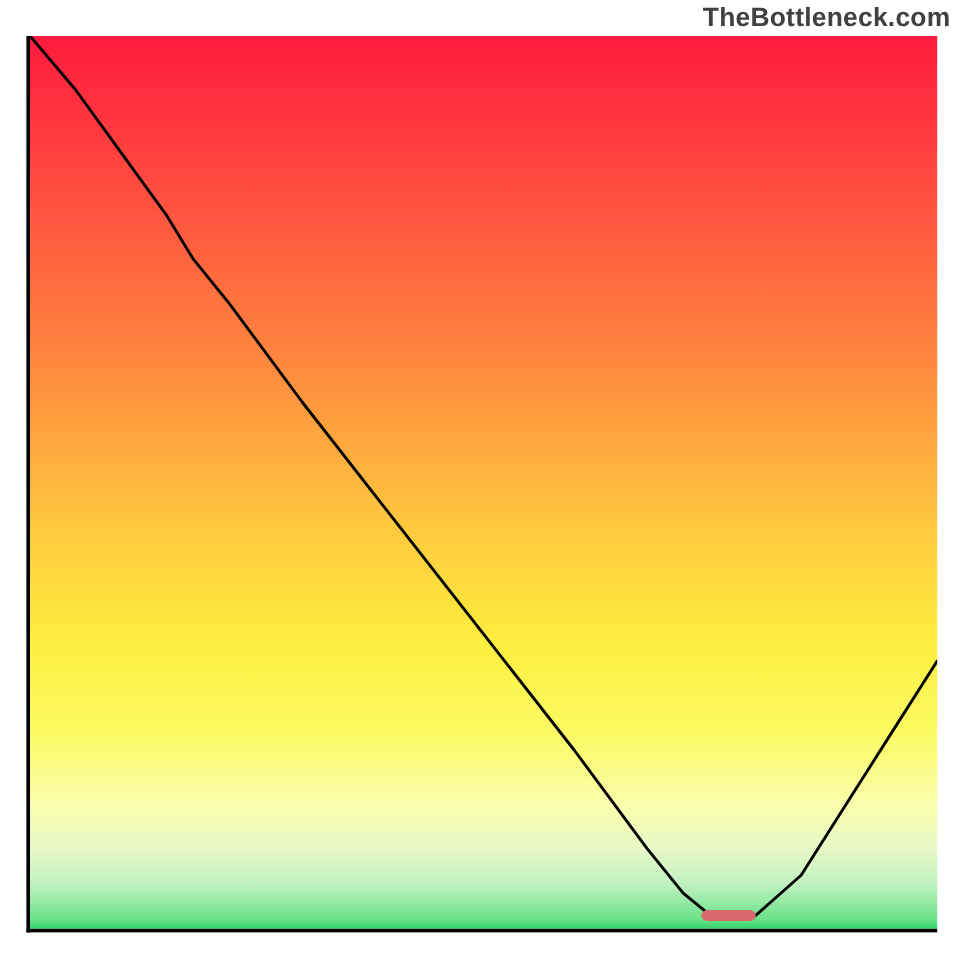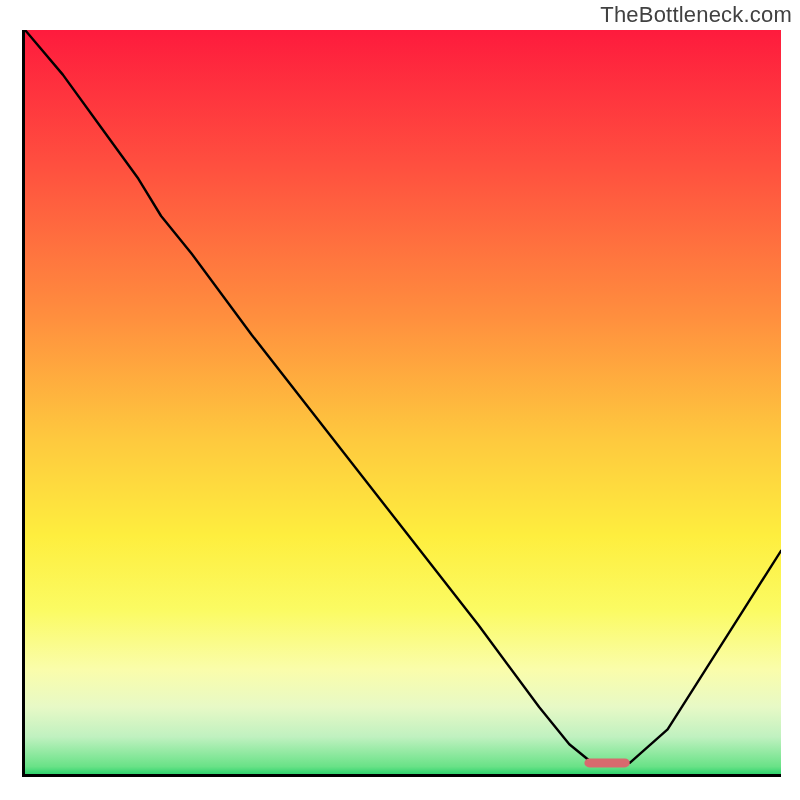--- a/index.html
+++ b/index.html
@@ -13,21 +13,21 @@
   .container {
     position: relative;
     width: 800px;
     height: 800px;
   }
   .watermark {
     position: absolute;
     top: 2px;
     right: 8px;
     font-size: 22px;
-    font-weight: 400;
+    font-weight: 700;
     color: #414141;
     letter-spacing: 0.2px;
   }
   .plot {
     position: absolute;
     left: 22px;
     top: 30px;
     width: 756px;
     height: 744px;
     border-left: 3px solid #000;

